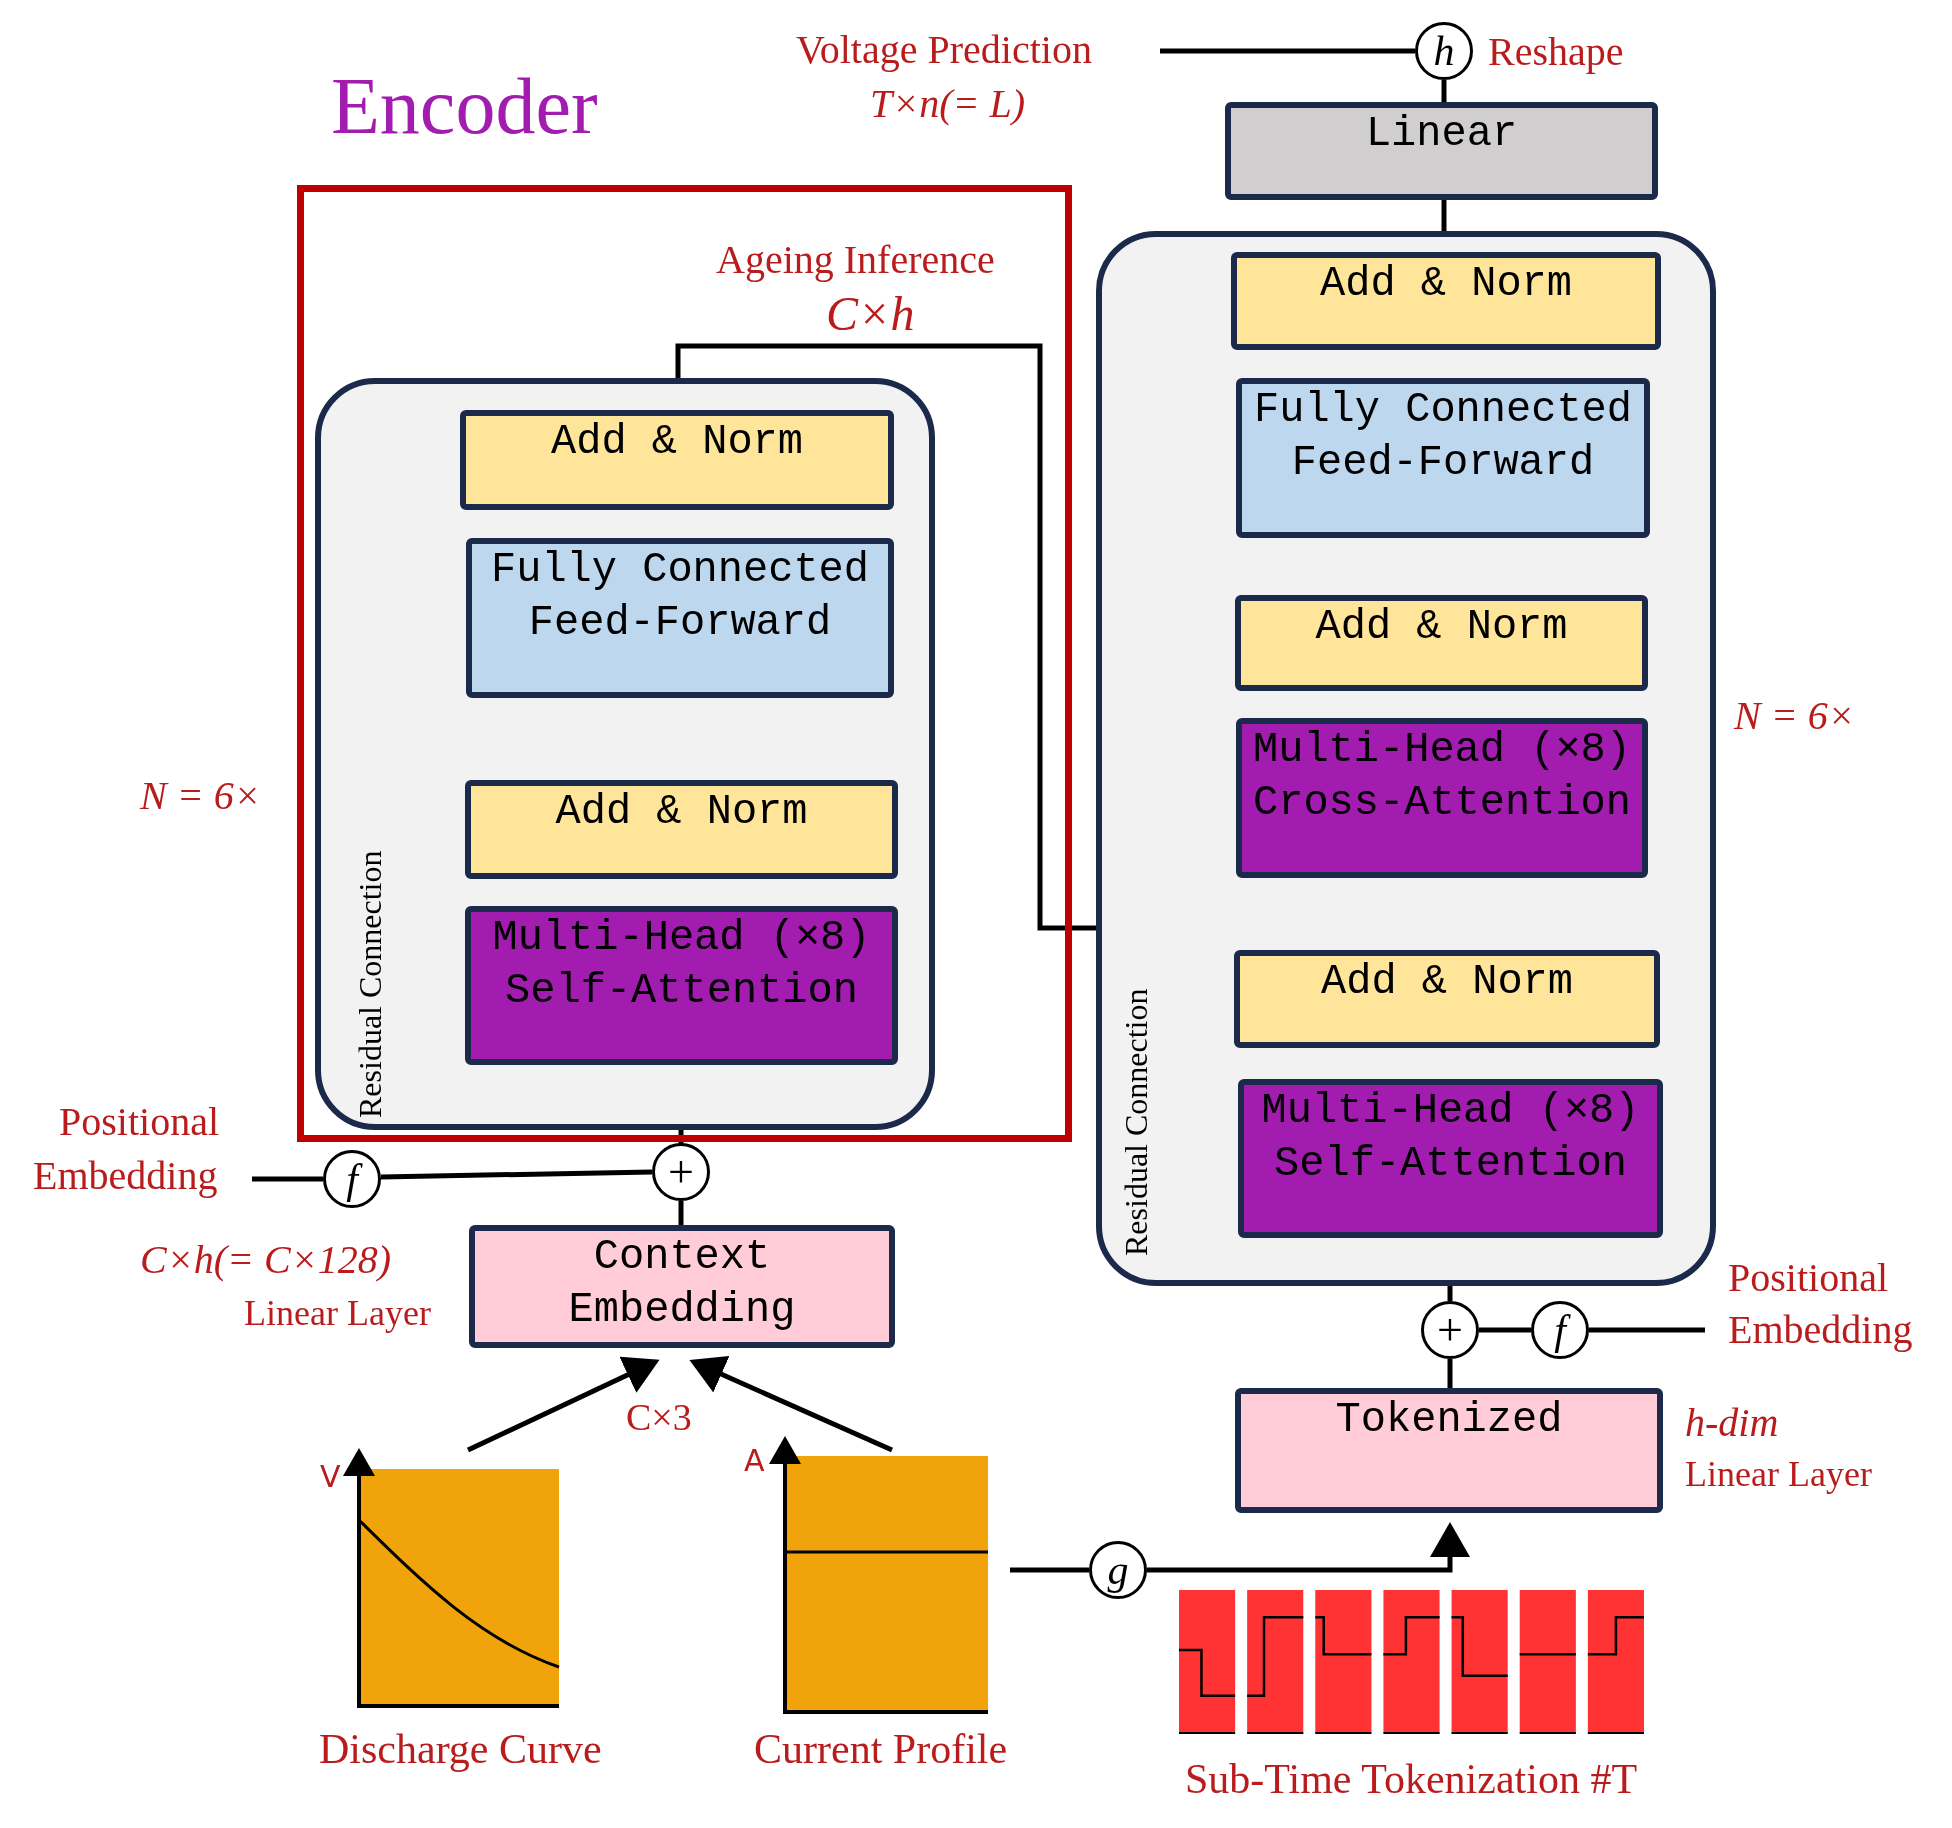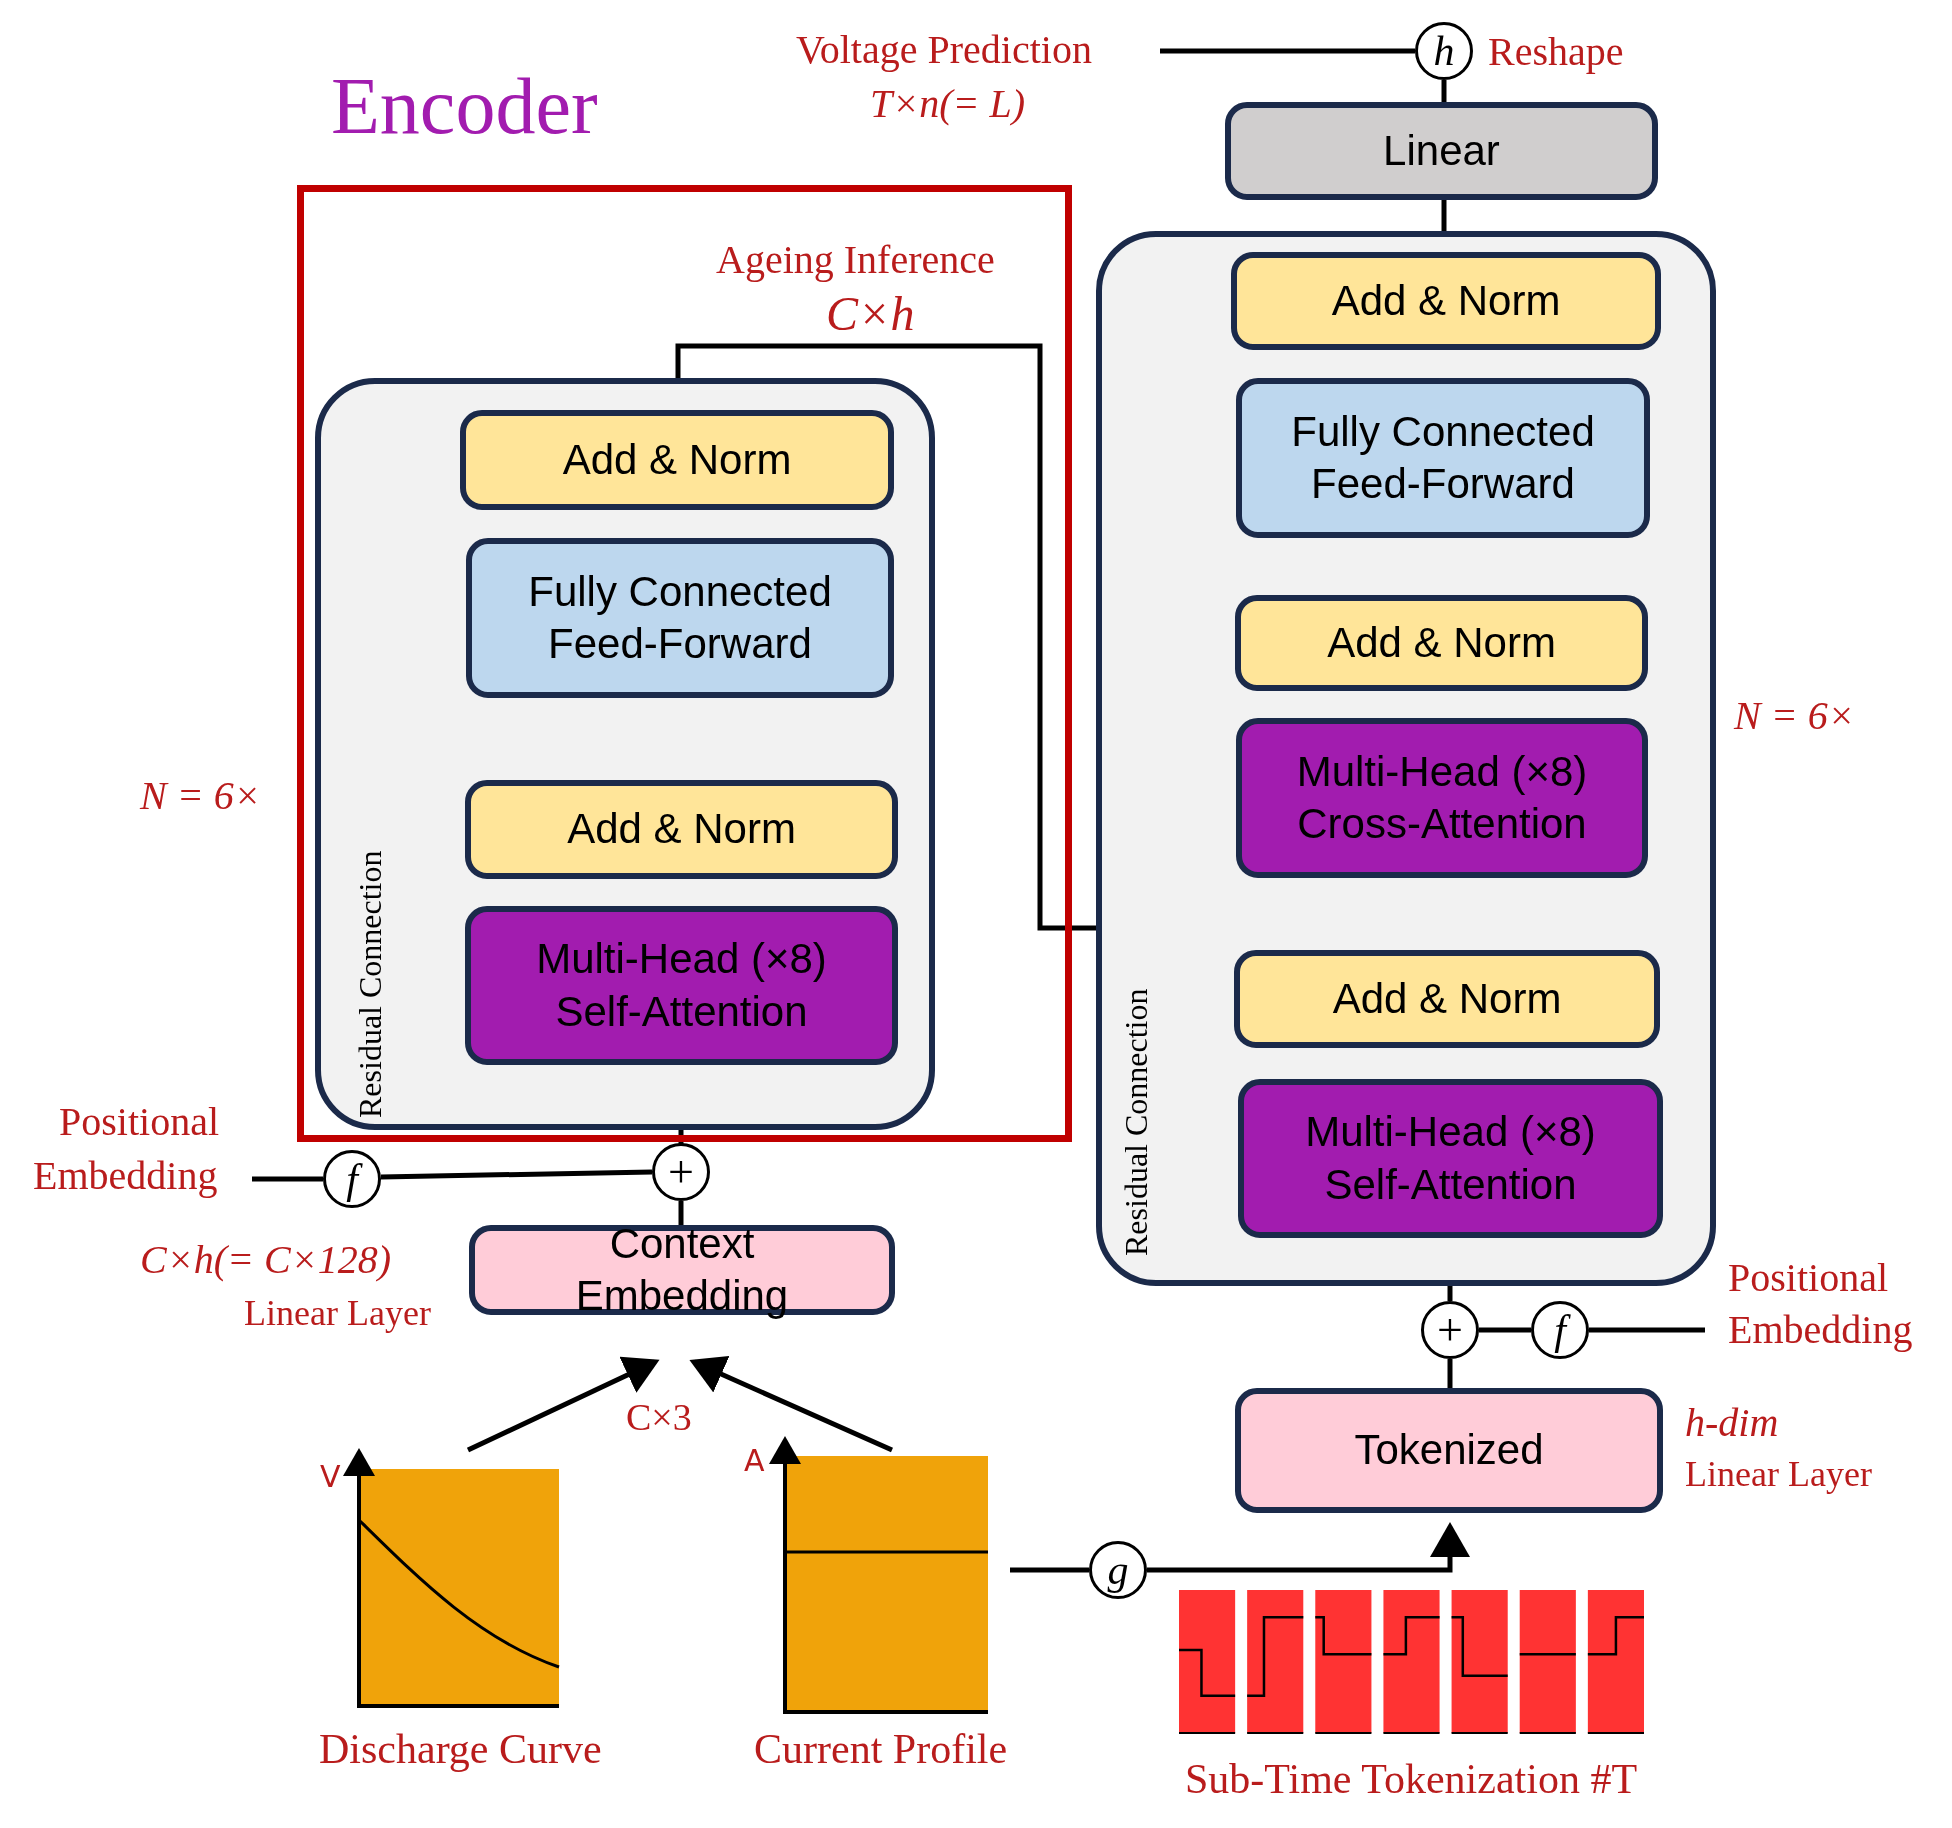--- a/index.html
+++ b/index.html
@@ -1,20 +1,20 @@
 <!DOCTYPE html>
 <html><head>
 <meta charset="utf-8">
 <style>
   html, body { margin:0; padding:0; background:#ffffff; }
   body { width:1952px; height:1828px; position:relative; overflow:hidden; font-family:"Liberation Serif","DejaVu Serif",serif; color:#000; }
   svg { position:absolute; left:0; top:0; }
   .lbl { position:absolute; white-space:nowrap; font-family:"Liberation Serif","DejaVu Serif",serif; color:#b91c1c; line-height:1; }
   .it { font-style:italic; }
-  .blk { position:absolute; box-sizing:border-box; border:6px solid #1B2A4A; border-radius:22px; display:flex; flex-direction:column; align-items:center; justify-content:center; font-family:Liberation Sans, sans-serif; font-size:42px; line-height:1.25; text-align:center; color:#000; }
+  .blk { position:absolute; box-sizing:border-box; border:6px solid #1B2A4A; border-radius:6px; display:flex; flex-direction:column; align-items:center; justify-content:flex-start; font-family:Liberation Mono, monospace; font-size:42px; line-height:1.25; text-align:center; color:#000; }
   .yellow { background:#FFE599; }
   .blue { background:#BDD7EE; }
   .salmon { background:#a21caf; }
   .pink { background:#FFCCD8; }
   .gray { background:#D0CECE; }
   .container { position:absolute; box-sizing:border-box; border:6px solid #1B2A4A; border-radius:60px; background:#F2F2F2; }
   .redbox { position:absolute; box-sizing:border-box; border:7px solid #C00000; }
   .circ { position:absolute; box-sizing:border-box; width:58px; height:58px; border:3px solid #000; border-radius:50%; background:#fff; display:flex; align-items:center; justify-content:center; font-family:"Liberation Serif","DejaVu Serif",serif; font-size:42px; font-style:italic; line-height:1; }
   .plus { font-style:normal; font-size:46px; }
   .vert { position:absolute; transform:rotate(-90deg); transform-origin:left top; white-space:nowrap; font-size:32px; font-family:"Liberation Serif","DejaVu Serif",serif; }
@@ -150,21 +150,21 @@
 <div class="lbl" style="left:716px; top:240px; font-size:40px;">Ageing Inference</div>
 <div class="lbl it" style="left:826px; top:290px; font-size:48px;">C×h</div>
 
 <div class="lbl it" style="left:140px; top:776px; font-size:40px;">N = 6×</div>
 
 <div class="lbl" style="left:59px; top:1102px; font-size:40px;">Positional</div>
 <div class="lbl" style="left:33px; top:1156px; font-size:40px;">Embedding</div>
 <div class="circ" style="left:323px; top:1150px;">f</div>
 <div class="circ plus" style="left:652px; top:1143px;">+</div>
 
-<div class="blk pink" style="left:469px; top:1225px; width:426px; height:90px;">
+<div class="blk pink" style="left:469px; top:1225px; width:426px; height:123px;">
   <span>Context</span>
   <span>Embedding</span>
 </div>
 <div class="lbl it" style="left:140px; top:1240px; font-size:40px;">C×h(= C×128)</div>
 <div class="lbl" style="left:244px; top:1295px; font-size:36px;">Linear Layer</div>
 <div class="lbl" style="left:626px; top:1398px; font-size:38px; font-family:Liberation Serif, serif;">C×3</div>
 
 <div class="lbl" style="left:320px; top:1462px; font-size:30px; font-family:'DejaVu Sans',sans-serif;">V</div>
 <div class="lbl" style="left:744px; top:1446px; font-size:30px; font-family:'DejaVu Sans',sans-serif;">A</div>
 <div class="lbl" style="left:319px; top:1728px; font-size:42px;">Discharge Curve</div>

